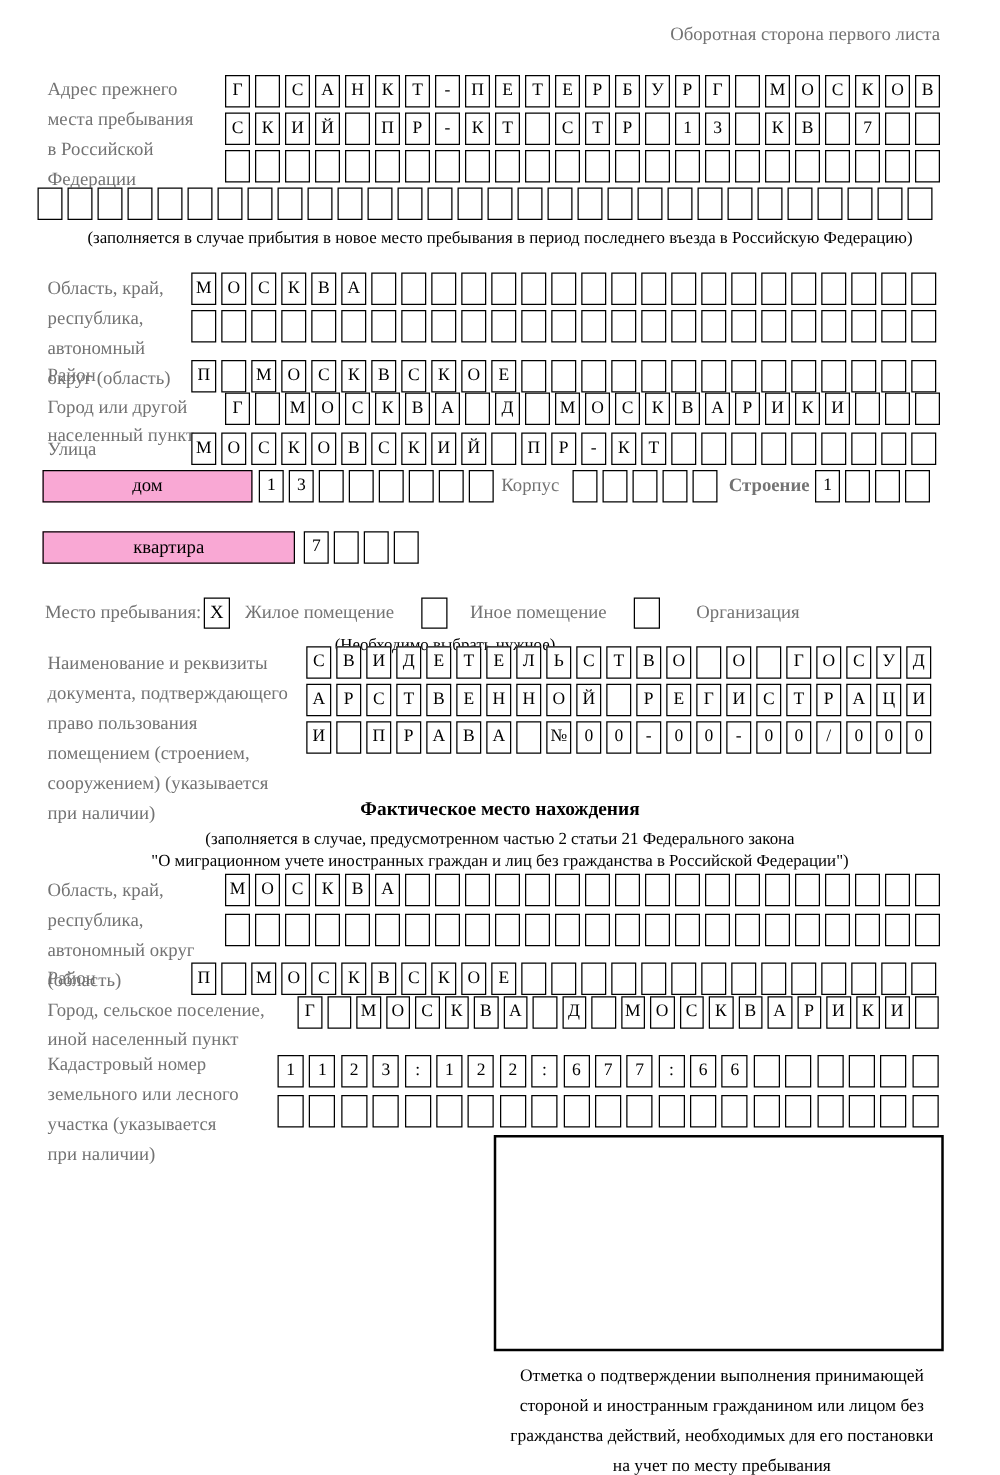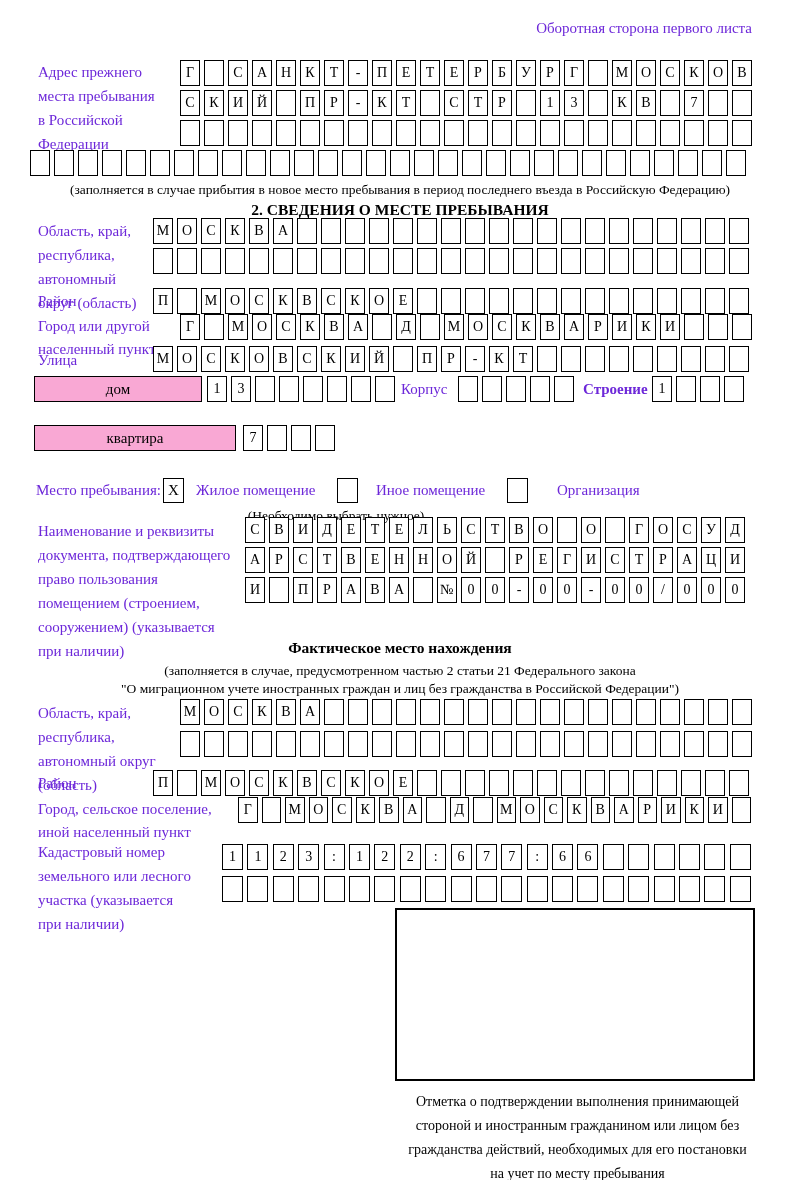--- a/index.html
+++ b/index.html
@@ -4,21 +4,21 @@
 <style>
   html,body{margin:0;padding:0;background:#ffffff;}
   .page{
     position:relative;
     width:800px;height:1180px;
     background:#ffffff;color:#000000;
     font-family:"Liberation Serif","DejaVu Serif",serif;
     overflow:hidden;
   }
   .abs{position:absolute;}
-  .lbl{font-size:15px;line-height:24px;color:#6d28d9;}
+  .lbl{font-size:15px;line-height:24px;color:#737373;}
   .lines{white-space:pre-line;}
   .note{font-size:13.5px;line-height:18px;color:#000;}
   .center{left:0;width:800px;text-align:center;}
   .hdr{font-weight:bold;font-size:15.5px;}
   .cellrow{display:flex;gap:var(--gap,4px);}
   .cell{
     box-sizing:border-box;
     width:var(--bw,20px);height:26px;
     border:1.6px solid #000;
     display:flex;align-items:center;justify-content:center;
@@ -154,21 +154,20 @@
       <span class="cell"></span>
       <span class="cell"></span>
       <span class="cell"></span>
       <span class="cell"></span>
       <span class="cell"></span>
       <span class="cell"></span>
       <span class="cell"></span>
     </div>
   <div class="abs note center" style="top:181px;">(заполняется в случае прибытия в новое место пребывания в период последнего въезда в Российскую Федерацию)</div>
 
-  <div class="abs hdr center" style="top:201px;">2. СВЕДЕНИЯ О МЕСТЕ ПРЕБЫВАНИЯ</div>
 
   <div class="abs lbl lines" style="left:38px;top:219px;width:120px;">Область, край,
 республика,
 автономный
 округ (область)</div>
   <div class="abs cellrow" style="left:153px;top:218px;">
       <span class="cell">М</span>
       <span class="cell">О</span>
       <span class="cell">С</span>
       <span class="cell">К</span>
@@ -344,21 +343,21 @@
       <span class="cell"></span>
     </div>
 
   <div class="abs lbl" style="left:36px;top:478px;">Место пребывания:</div>
   <div class="abs checkbox" style="left:163px;top:478px;">X</div>
   <div class="abs lbl" style="left:196px;top:478px;">Жилое помещение</div>
   <div class="abs checkbox" style="left:337px;top:478px;"></div>
   <div class="abs lbl" style="left:376px;top:478px;">Иное помещение</div>
   <div class="abs checkbox" style="left:507px;top:478px;"></div>
   <div class="abs lbl" style="left:557px;top:478px;">Организация</div>
-  <div class="abs note" style="left:236px;top:507px;width:200px;text-align:center;">(Необходимо выбрать нужное)</div>
+  <div class="abs note" style="left:256px;top:507px;width:200px;text-align:center;">(Необходимо выбрать нужное)</div>
 
   <div class="abs lbl lines" style="left:38px;top:519px;width:210px;">Наименование и реквизиты
 документа, подтверждающего
 право пользования
 помещением (строением,
 сооружением) (указывается
 при наличии)</div>
   <div class="abs cellrow" style="left:245px;top:517px;">
       <span class="cell">С</span>
       <span class="cell">В</span>

